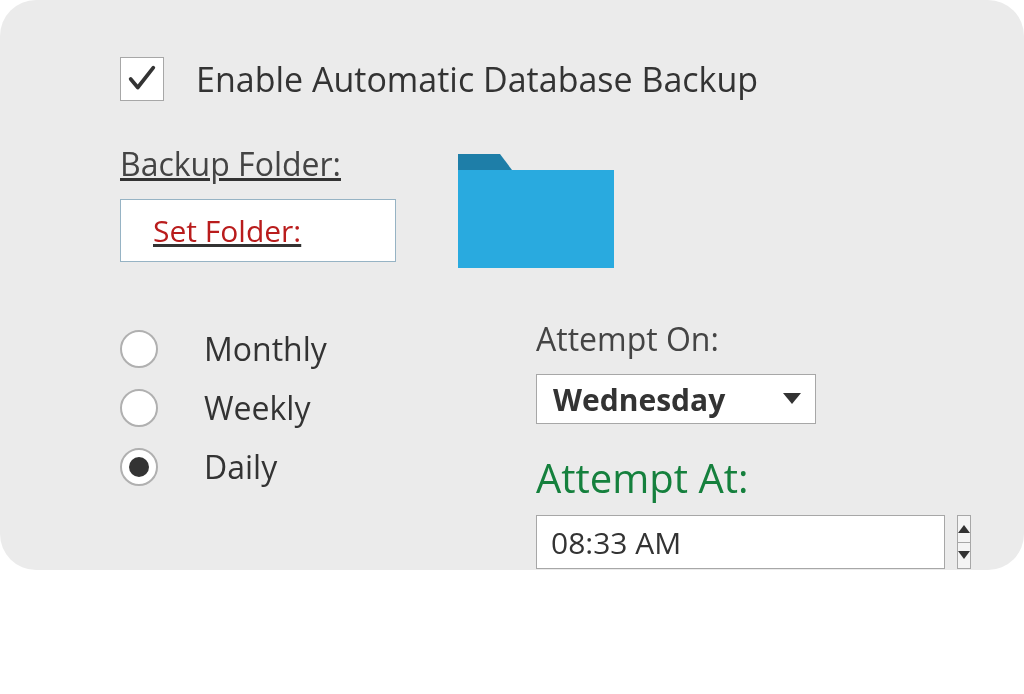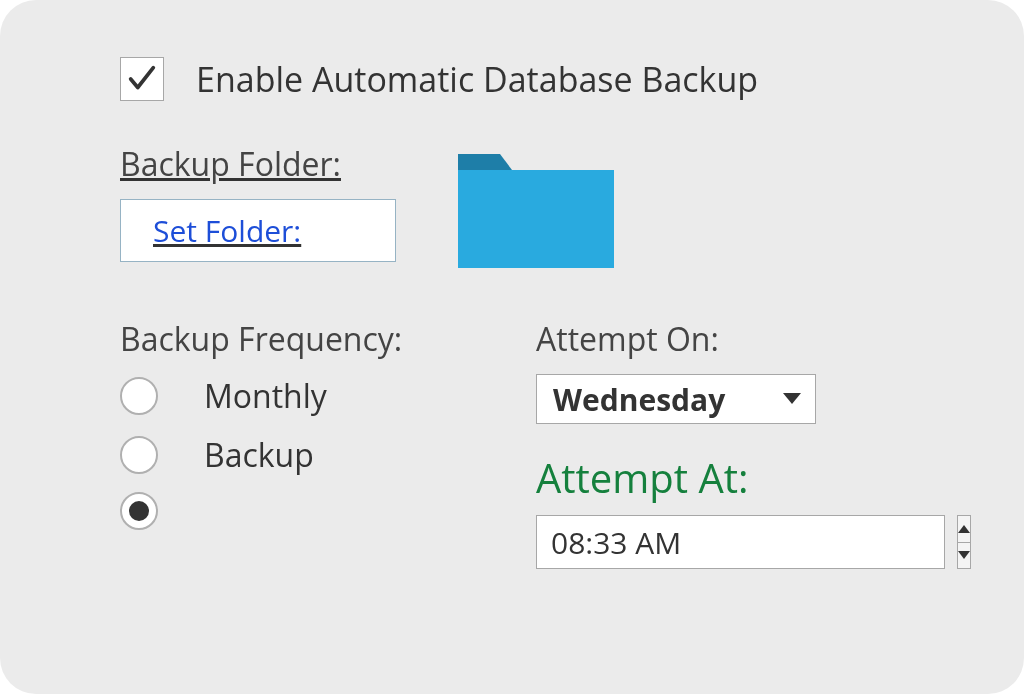--- a/index.html
+++ b/index.html
@@ -7,21 +7,21 @@
       margin: 0;
       padding: 0;
     }
     body {
       font-family: "Segoe UI", "Open Sans", Arial, sans-serif;
       background: #fff;
       padding: 0;
     }
     .panel {
       width: 1024px;
-      height: 694px;
+      height: 570px;
       background: #ebebeb;
       border-radius: 36px;
       padding: 56px 120px 50px 120px;
       color: #333333;
     }
     .row {
       display: flex;
       align-items: center;
     }
     .checkbox-row {
@@ -59,21 +59,21 @@
     .section-label {
       font-size: 32px;
       color: #444444;
       margin-bottom: 14px;
     }
     .set-folder-btn {
       background: #ffffff;
       border: 1px solid #96b3c4;
       padding: 10px 32px 10px 32px;
       font-size: 30px;
-      color: #1d4ed8;
+      color: #b91c1c;
       width: 276px;
       text-align: left;
       cursor: pointer;
       font-family: inherit;
     }
     .folder-icon-wrap {
       margin-left: 54px;
       margin-top: 0px;
     }
     .folder-icon-wrap svg {
@@ -214,32 +214,32 @@
     <div class="folder-icon-wrap">
       <svg viewBox="0 0 172 130">
         <path d="M 8 12 L 50 12 L 62 28 L 62 34 L 8 34 Z" fill="#1e7ea8"></path>
         <rect x="8" y="28" width="156" height="98" fill="#29aadf"></rect>
       </svg>
     </div>
   </div>
 
   <div class="cols">
     <div class="col-left">
-      <div class="section-label">Backup Frequency:</div>
       <div class="radio-group">
         <div class="radio-row">
           <div class="radio"></div>
           <div class="radio-label">Monthly</div>
         </div>
         <div class="radio-row">
           <div class="radio"></div>
-          <div class="radio-label">Backup</div>
+          <div class="radio-label">Weekly</div>
         </div>
         <div class="radio-row">
           <div class="radio selected"></div>
+          <div class="radio-label">Daily</div>
         </div>
       </div>
     </div>
 
     <div class="col-right">
       <div class="section-label">Attempt On:</div>
       <div class="select-wrap">
         <div class="select-box">
           <span class="select-value">Wednesday</span>
           <span class="select-arrow">

